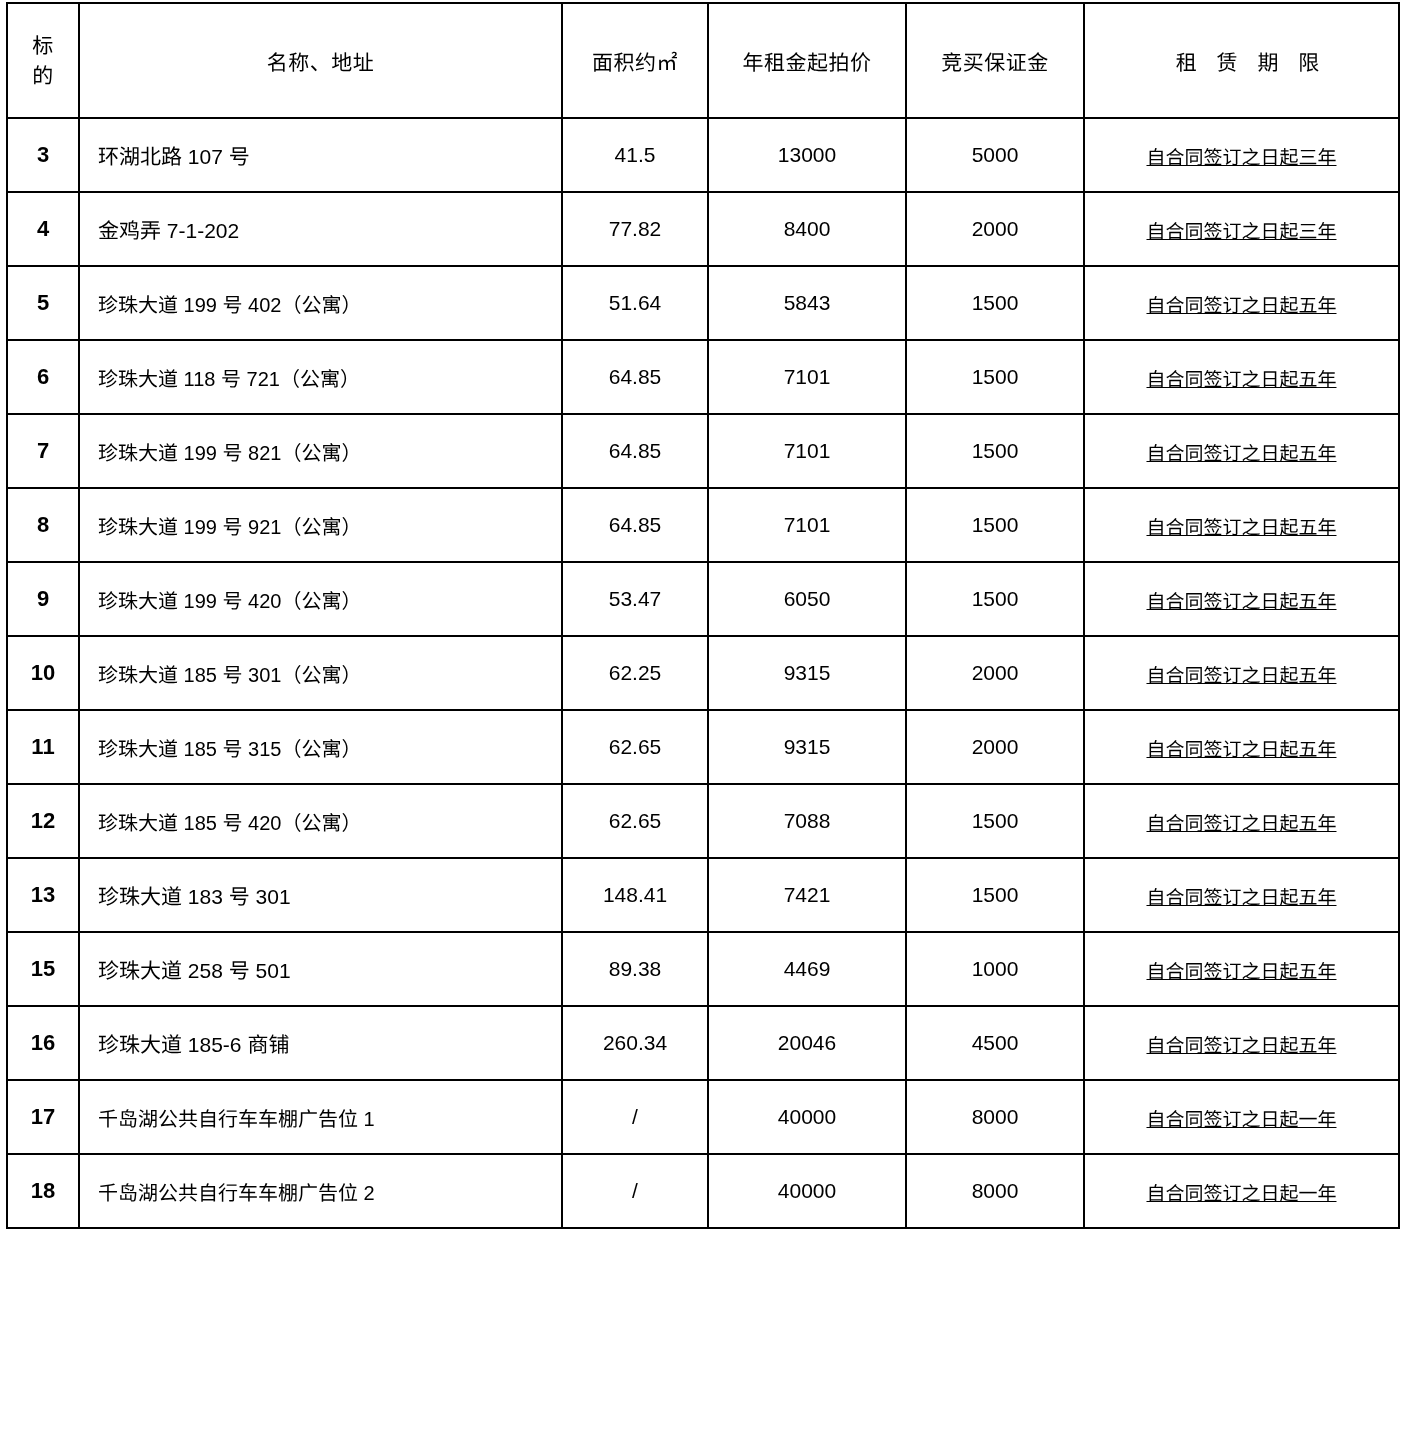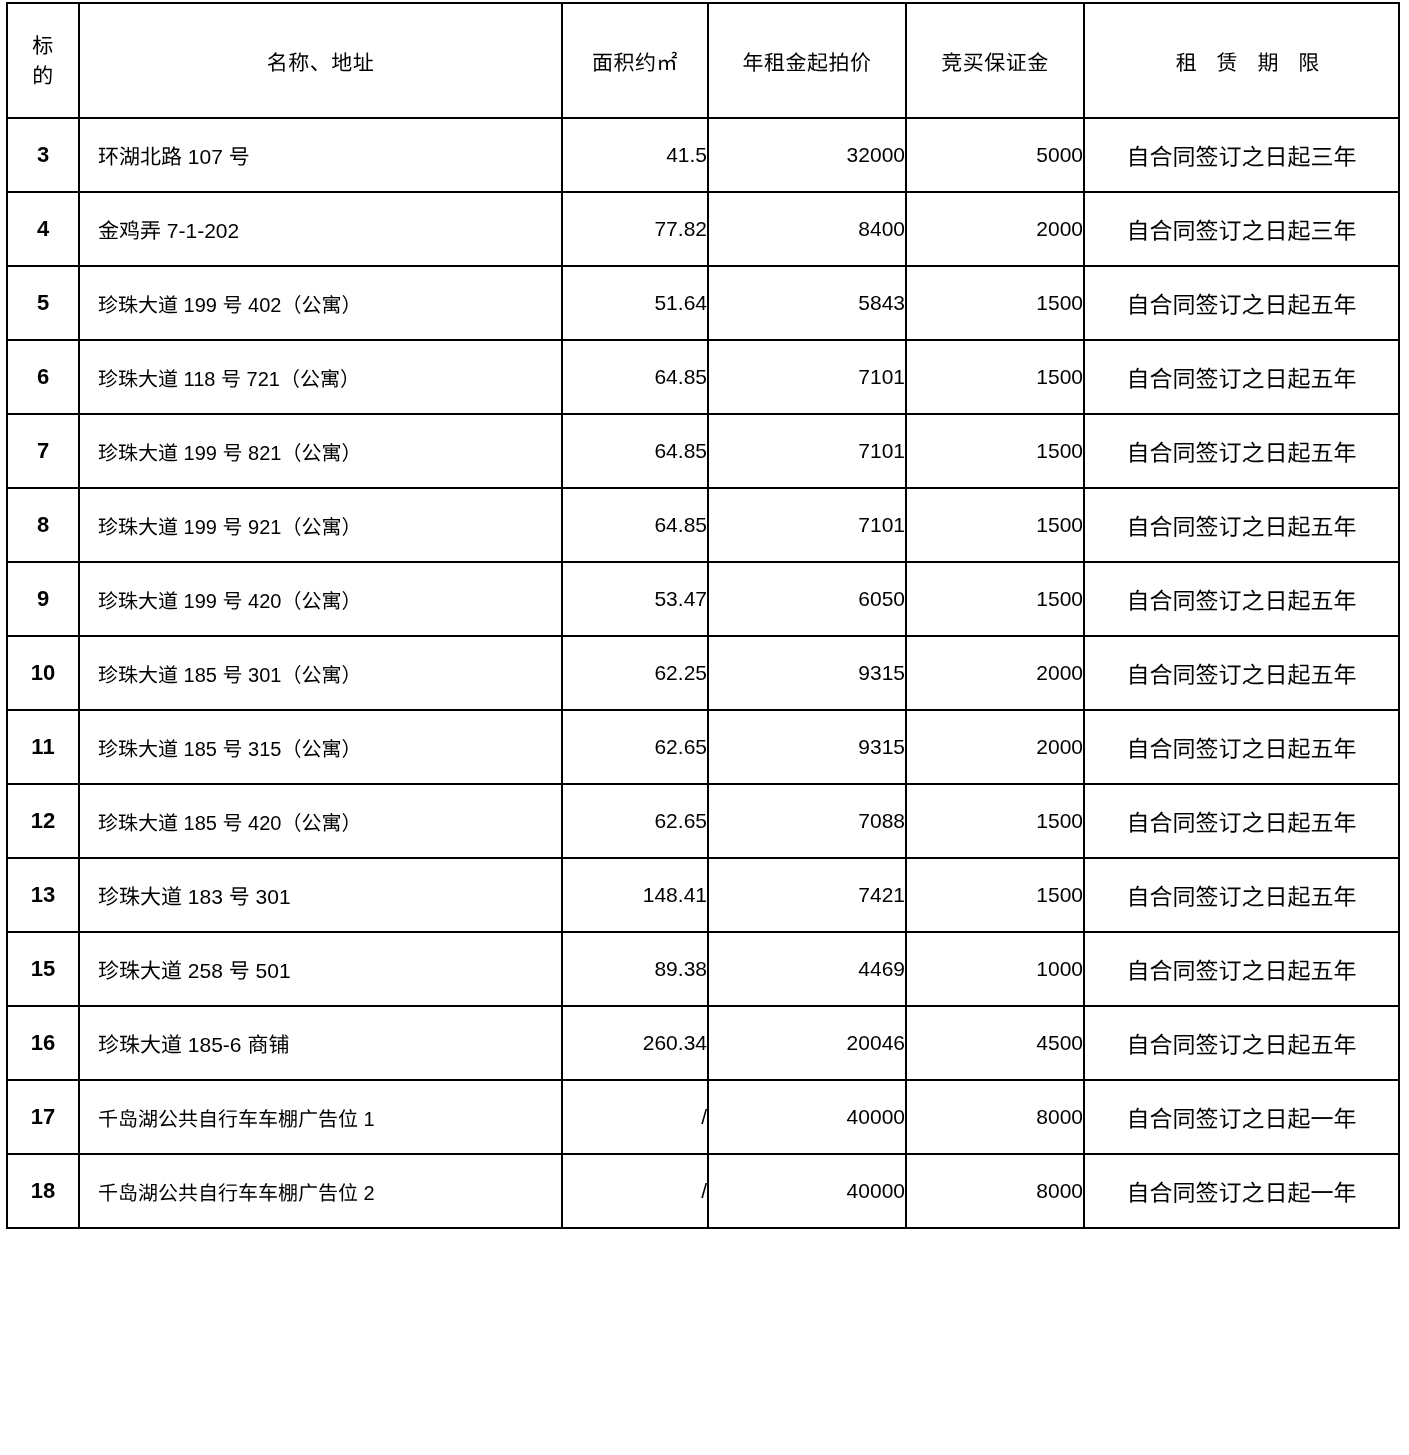--- a/index.html
+++ b/index.html
@@ -69,26 +69,27 @@
     text-align: center;
     font-weight: bold;
     font-size: 22px;
   }
   tbody td.cell-name {
     text-align: left;
     padding-left: 18px;
     font-size: 21px;
   }
   tbody td.cell-num {
-    text-align: right;
+    text-align: center;
     font-size: 21px;
   }
   tbody td.cell-term {
     text-align: center;
-    font-size: 23px;
+    font-size: 19px;
+    text-decoration: underline;
   }
   tbody tr.small-name td.cell-name {
     font-size: 20px;
   }
 </style>
 </head>
 <body>
 
 <div class="sheet">
   <table class="lease-table">
@@ -111,21 +112,21 @@
         <td class="h-price">年租金起拍价</td>
         <td class="h-deposit">竞买保证金</td>
         <td class="h-term">租 赁 期 限</td>
       </tr>
     </thead>
     <tbody id="table-body">
         <tr>
           <td class="cell-id">3</td>
           <td class="cell-name">环湖北路 107 号</td>
           <td class="cell-num">41.5</td>
-          <td class="cell-num">32000</td>
+          <td class="cell-num">13000</td>
           <td class="cell-num">5000</td>
           <td class="cell-term">自合同签订之日起三年</td>
         </tr>
         <tr>
           <td class="cell-id">4</td>
           <td class="cell-name">金鸡弄 7-1-202</td>
           <td class="cell-num">77.82</td>
           <td class="cell-num">8400</td>
           <td class="cell-num">2000</td>
           <td class="cell-term">自合同签订之日起三年</td>

